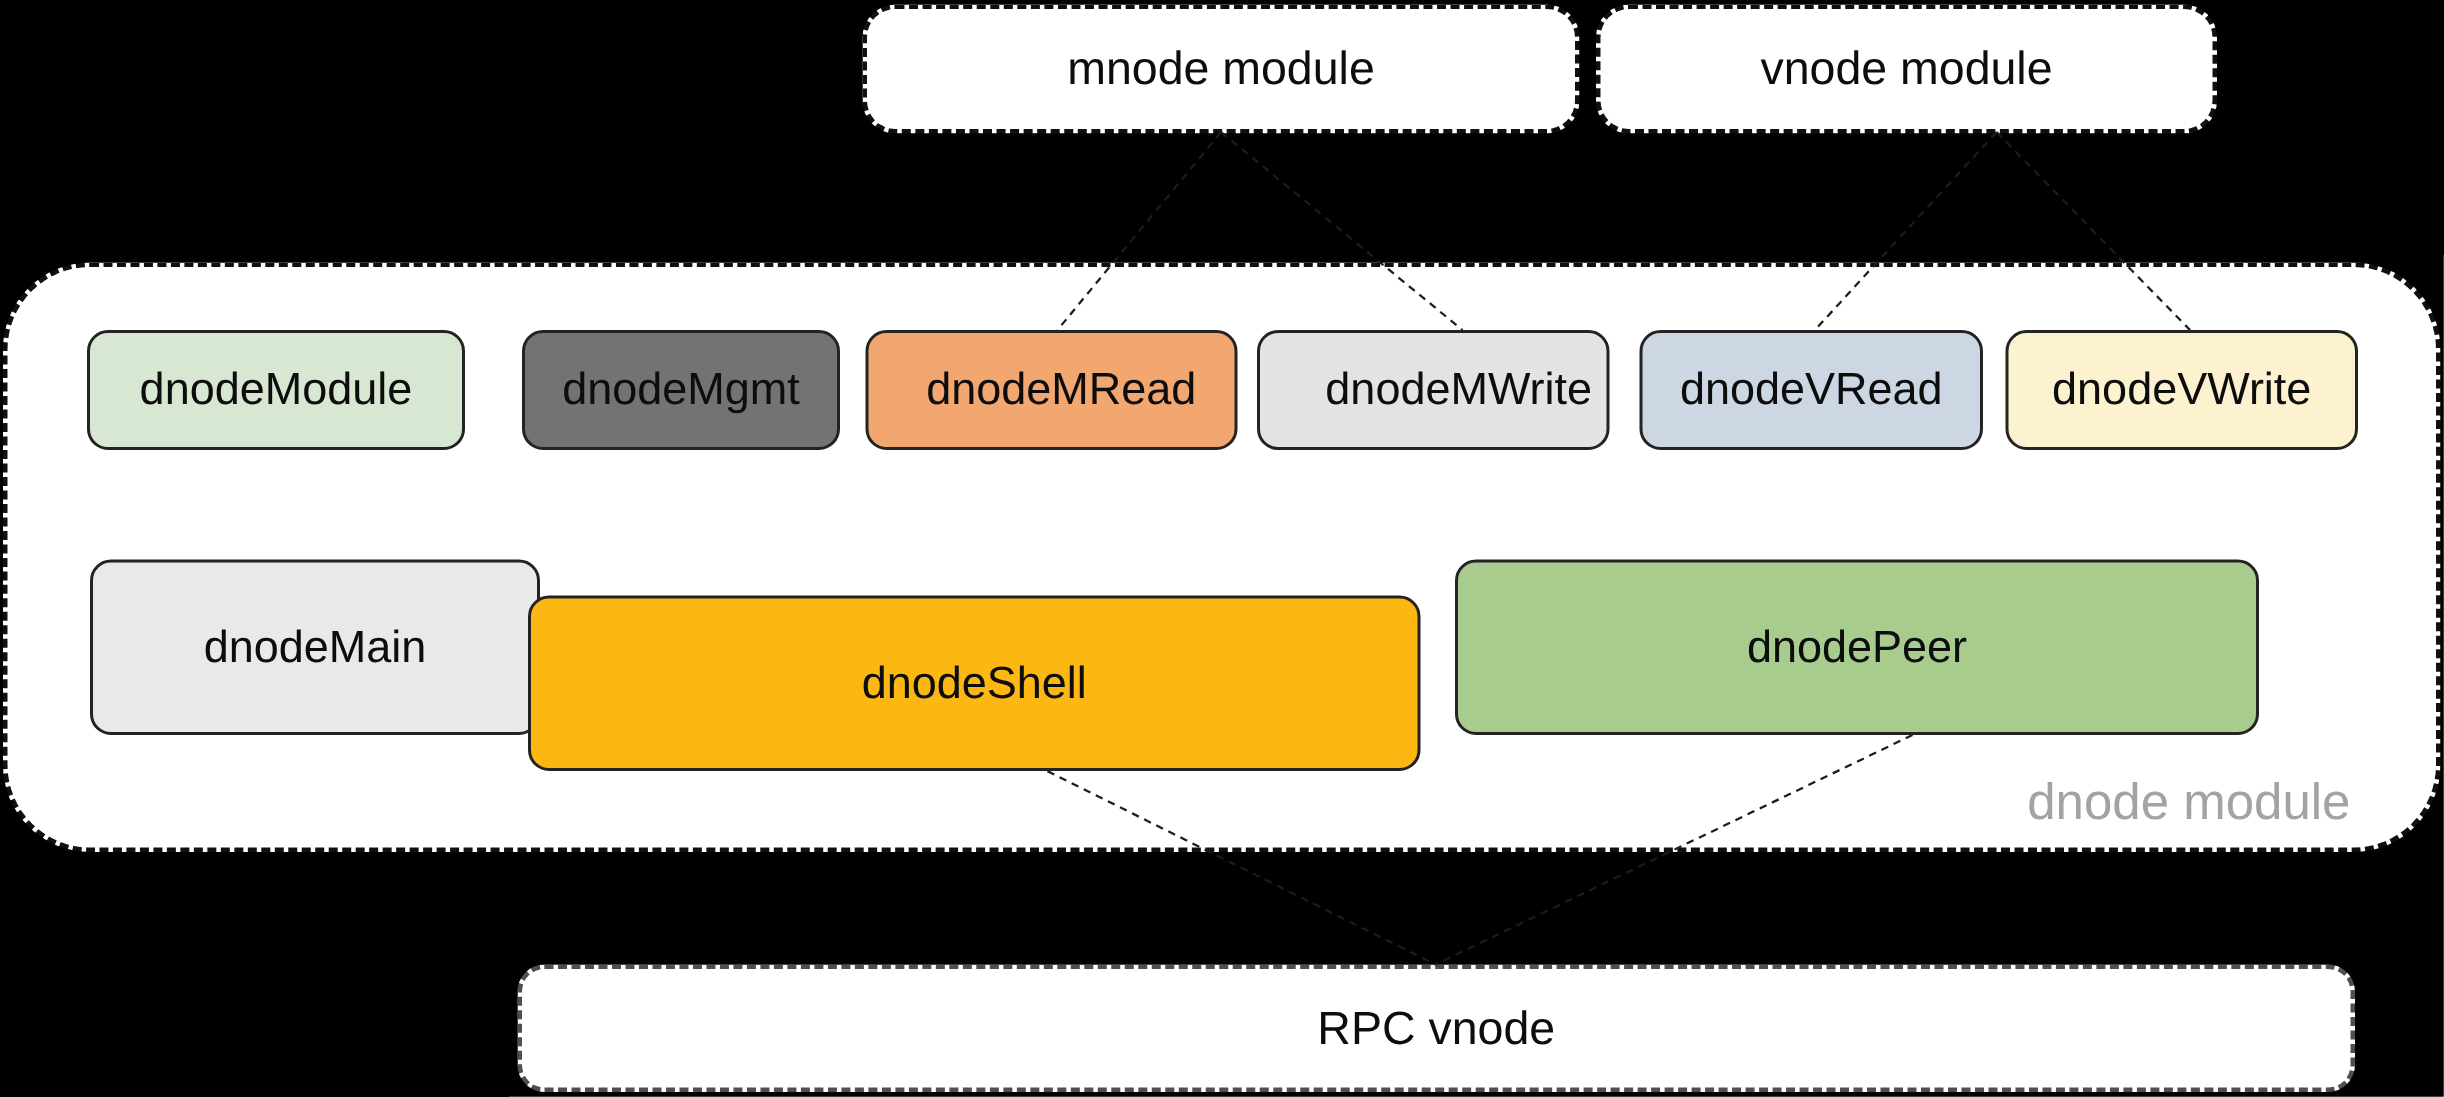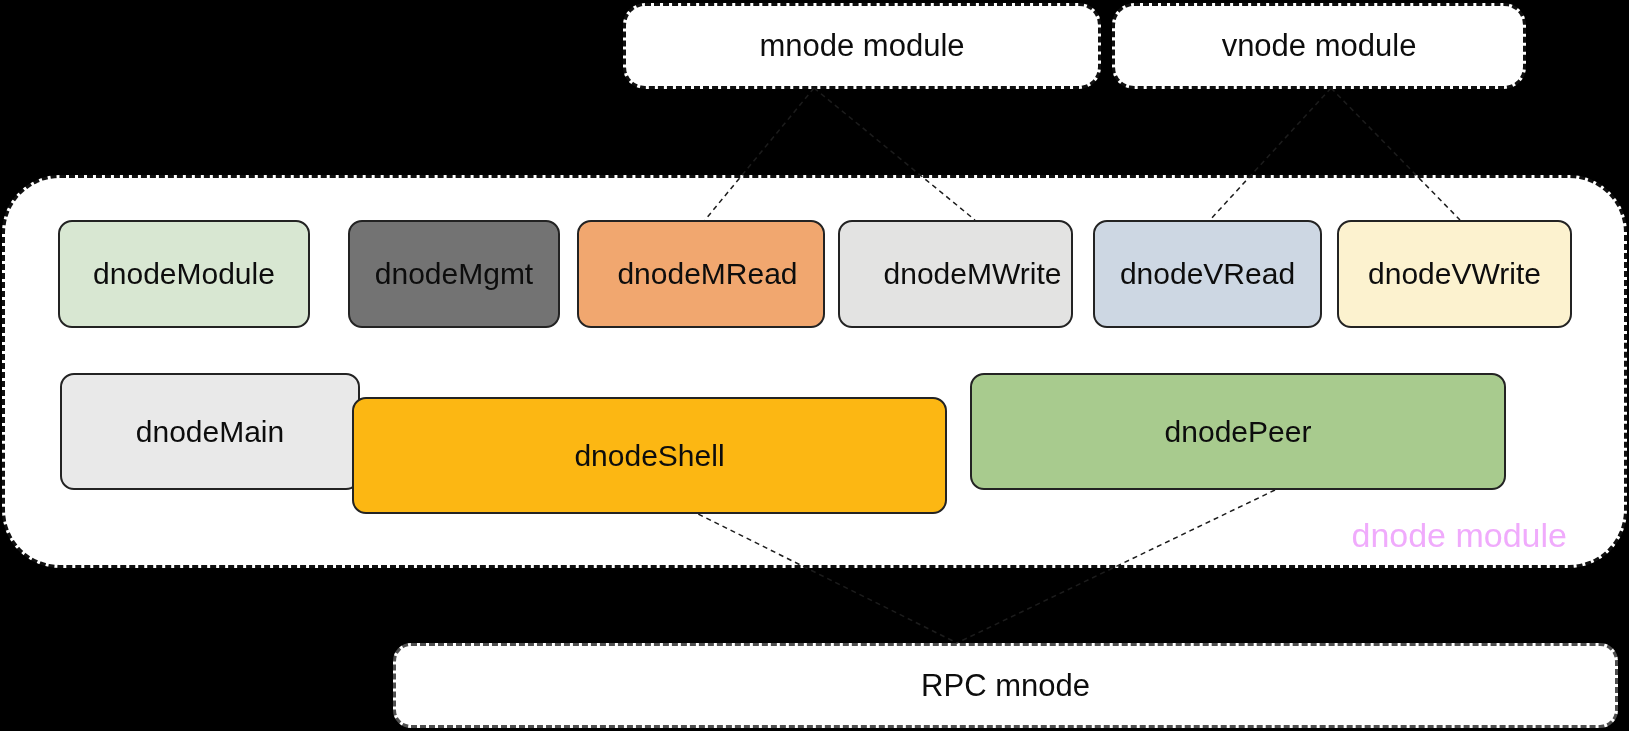--- a/index.html
+++ b/index.html
@@ -13,59 +13,58 @@
   
   .dashed-box{
     position:absolute;
     background:#fff;
     border:3px dashed #101010;
     box-sizing:border-box;
     display:flex;align-items:center;justify-content:center;
     font-size:31px;
     color:#0d0d0d;
     z-index:4;
-    margin-left:48px;
   }
   .top-box{top:3px;height:86px;border-radius:22px;}
   #mnode-box{left:575px;width:478px;}
   #vnode-box{left:1064px;width:414px;}
 
   #dnode-container{
     position:absolute;
     left:2px;top:175px;width:1625px;height:393px;
     background:#fff;
     border:3px dashed #101010;
     border-radius:58px;
     box-sizing:border-box;
     z-index:1;
   }
   #dnode-label{
     position:absolute;
     right:62px;top:516px;
     font-size:34px;
-    color:#f0abfc;
+    color:#a3a3a3;
     z-index:6;
   }
   #rpc-box{
     left:345px;top:643px;width:1225px;height:85px;
     border-color:#4f4f4f;
     border-radius:18px;
   }
   
   .node-box{
     position:absolute;
     border:2.5px solid #232323;
     border-radius:14px;
     box-sizing:border-box;
     display:flex;align-items:center;justify-content:center;
     font-size:30px;
     color:#0d0d0d;
     z-index:10;
   }
-  .row1{top:220px;height:108px;}
+  .row1{top:220px;height:80px;}
   .row2{top:373px;height:117px;}
   #b-module{left:58px;width:252px;}
   #b-mgmt{left:348px;width:212px;}
   #b-mread{left:577px;width:248px;padding-left:13px;}
   #b-mwrite{left:838px;width:235px;}
   #b-vread{left:1093px;width:229px;}
   #b-vwrite{left:1337px;width:235px;}
   #b-main{left:60px;width:300px;}
   #b-shell{left:352px;width:595px;}
   #b-peer{left:970px;width:536px;}
@@ -126,14 +125,14 @@
   <span>dnodeMain</span>
 </div>
 <div class="node-box row2" id="b-shell" style="background: rgb(252, 183, 19); margin-top: 24px;">
   <span>dnodeShell</span>
 </div>
 <div class="node-box row2" id="b-peer" style="background: rgb(168, 203, 142);">
   <span>dnodePeer</span>
 </div>
 
 <div class="dashed-box" id="rpc-box">
-  <span>RPC mnode</span>
+  <span>RPC vnode</span>
 </div>
 
 </body></html>

